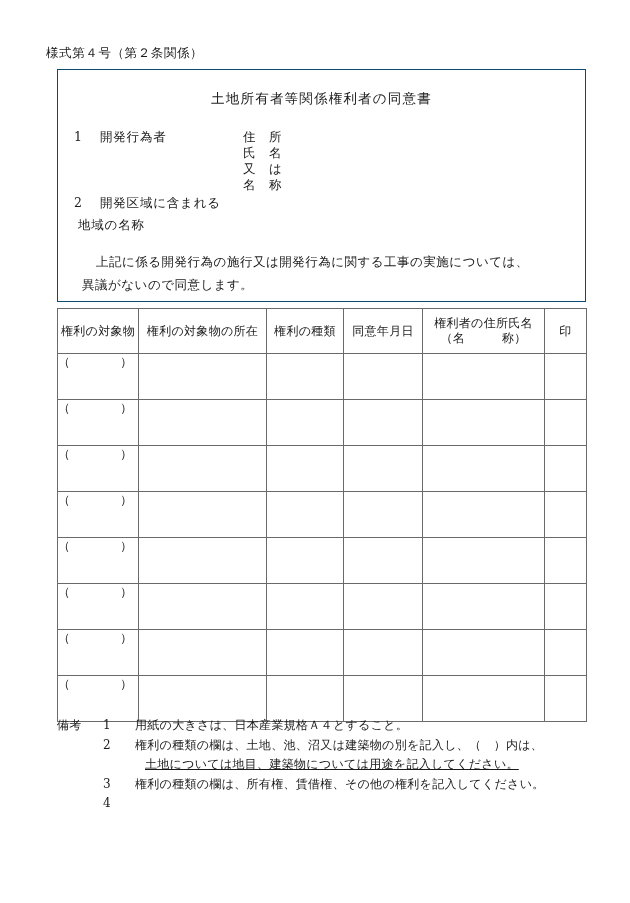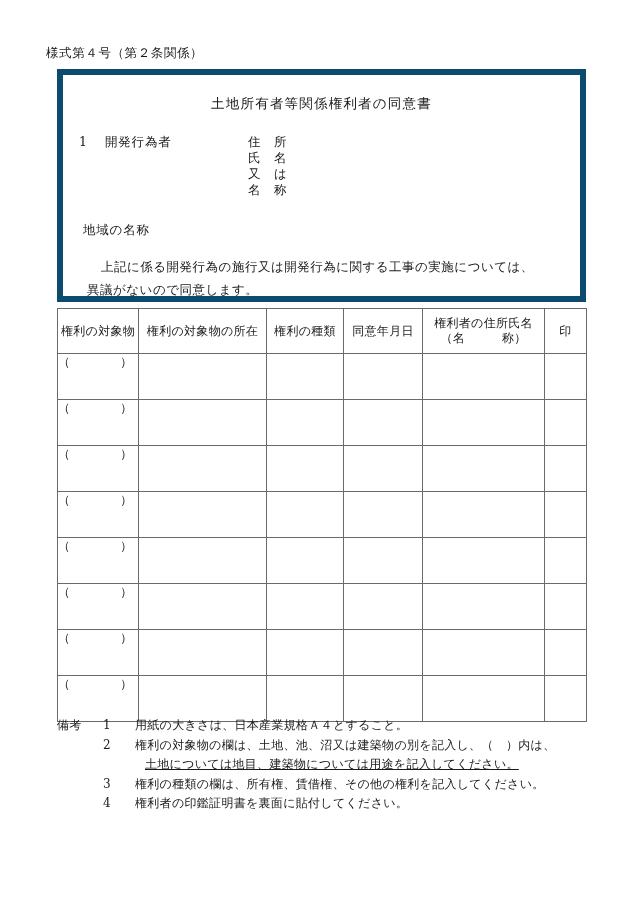--- a/index.html
+++ b/index.html
@@ -34,21 +34,21 @@
     white-space: nowrap;
   }
 
   
   .frame {
     position: absolute;
     left: 57px;
     top: 57px;
     width: 529px;
     height: 233px;
-    border: 6px solid #0c4a6e;
+    border: 1px solid #0c4a6e;
     box-sizing: border-box;
   }
 
   .doc-title {
     position: absolute;
     top: 20px;
     left: 0;
     width: 100%;
     text-align: center;
     font-size: 13.5px;
@@ -171,20 +171,23 @@
         <span class="c1">氏</span><span>名</span>
       </div>
       <div class="addr-line">
         <span class="c1">又</span><span>は</span>
       </div>
       <div class="addr-line">
         <span class="c1">名</span><span>称</span>
       </div>
     </div>
 
+    <div class="item item-2">
+      <span class="item-num">2</span><span>開発区域に含まれる</span>
+    </div>
     <div class="item item-2b">地域の名称</div>
 
     <div class="consent">
       <div class="l1">上記に係る開発行為の施行又は開発行為に関する工事の実施については、</div>
       <div class="l2">異議がないので同意します。</div>
     </div>
 
   </div>
 
   <table class="rights">
@@ -291,31 +294,30 @@
 
     <div class="notes-row">
       <span class="notes-label">備考</span>
       <span class="notes-num">1</span>
       <span class="notes-text">用紙の大きさは、日本産業規格Ａ４とすること。</span>
     </div>
 
     <div class="notes-row">
       <span class="notes-label"></span>
       <span class="notes-num">2</span>
-      <span class="notes-text">権利の対象物の欄は、土地、池、沼又は建築物の別を記入し、（　）内は、</span>
+      <span class="notes-text">権利の種類の欄は、土地、池、沼又は建築物の別を記入し、（　）内は、</span>
     </div>
     <div class="notes-cont">土地については地目、建築物については用途を記入してください。</div>
 
     <div class="notes-row">
       <span class="notes-label"></span>
       <span class="notes-num">3</span>
       <span class="notes-text">権利の種類の欄は、所有権、賃借権、その他の権利を記入してください。</span>
     </div>
 
     <div class="notes-row">
       <span class="notes-label"></span>
       <span class="notes-num">4</span>
-      <span class="notes-text">権利者の印鑑証明書を裏面に貼付してください。</span>
     </div>
 
   </div>
 
 </div>
 
 </body></html>

